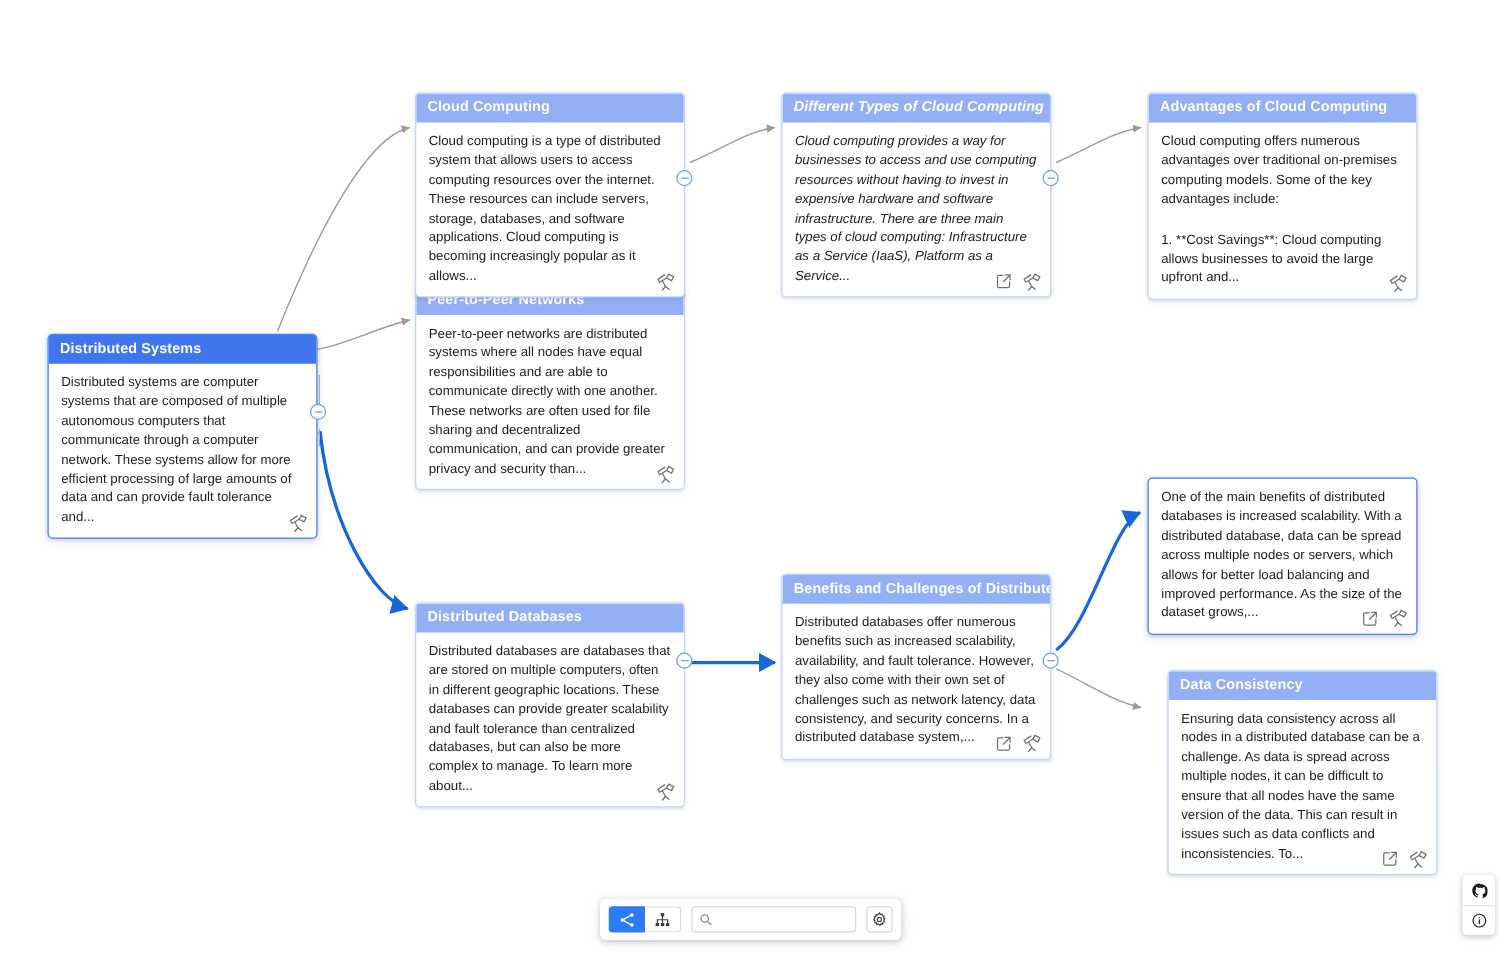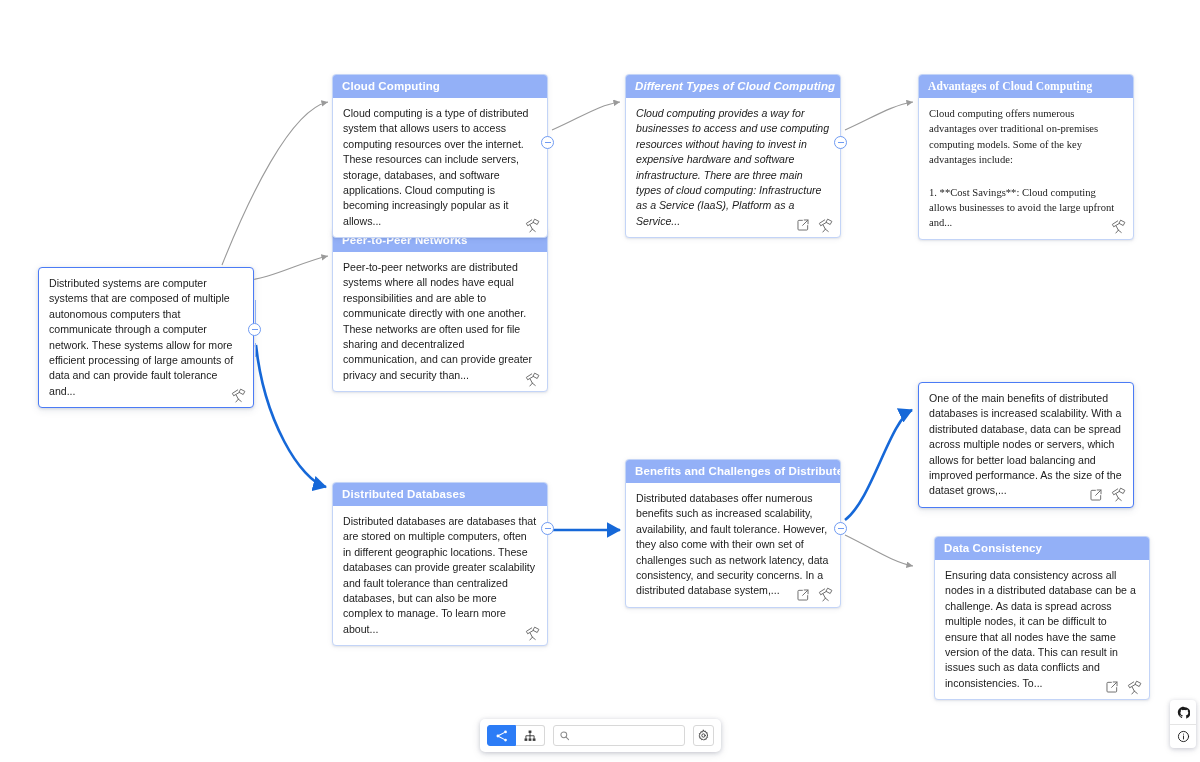--- a/index.html
+++ b/index.html
@@ -214,20 +214,21 @@
   <div class="handle-stem" style="left:254.5px; top:300px; height:24px;"></div>
   <div class="handle" style="left:248px; top:323px;"></div>
   <div class="handle-stem" style="left:254.5px; top:343px; height:14px;"></div>
 
   <div class="handle" style="left:541px; top:136px;"></div>
   <div class="handle" style="left:834px; top:136px;"></div>
   <div class="handle" style="left:541px; top:522px;"></div>
   <div class="handle" style="left:834px; top:522px;"></div>
 
   <div class="node selected" style="left:38px; top:267px;">
+    <div class="node-head">Distributed Systems</div>
     <div class="node-body">
       <p>Distributed systems are computer systems that are composed of multiple autonomous computers that communicate through a computer network. These systems allow for more efficient processing of large amounts of data and can provide fault tolerance and...</p>
       <div class="card-icons">
         <span class="icon-btn">
           <svg width="17" height="17" viewBox="0 0 24 24" fill="none" stroke="currentColor" stroke-width="1.4" stroke-linecap="round">
             <path d="M15.5 3.3 L21 6.2 L18.6 10.6 L13.1 7.7 Z"></path>
             <path d="M13.1 7.7 L5.2 12.4 L3.3 9.0 L10.9 4.1"></path>
             <path d="M8.6 11.2 L11.8 17.2"></path>
             <path d="M11.8 17.2 L8.3 21.2"></path>
             <path d="M11.8 17.2 L15.9 20.4"></path>
@@ -291,21 +292,21 @@
             <path d="M13.1 7.7 L5.2 12.4 L3.3 9.0 L10.9 4.1"></path>
             <path d="M8.6 11.2 L11.8 17.2"></path>
             <path d="M11.8 17.2 L8.3 21.2"></path>
             <path d="M11.8 17.2 L15.9 20.4"></path>
           </svg>
         </span>
       </div>
     </div>
   </div>
 
-  <div class="node" style="left:918px; top:74px;font-family:Liberation Serif, serif;">
+  <div class="node" style="left:918px; top:74px;">
     <div class="node-head">Advantages of Cloud Computing</div>
     <div class="node-body">
       <p>Cloud computing offers numerous advantages over traditional on-premises computing models. Some of the key advantages include:</p>
       <p>1. **Cost Savings**: Cloud computing allows businesses to avoid the large upfront and...</p>
       <div class="card-icons">
         <span class="icon-btn">
           <svg width="17" height="17" viewBox="0 0 24 24" fill="none" stroke="currentColor" stroke-width="1.4" stroke-linecap="round">
             <path d="M15.5 3.3 L21 6.2 L18.6 10.6 L13.1 7.7 Z"></path>
             <path d="M13.1 7.7 L5.2 12.4 L3.3 9.0 L10.9 4.1"></path>
             <path d="M8.6 11.2 L11.8 17.2"></path>

